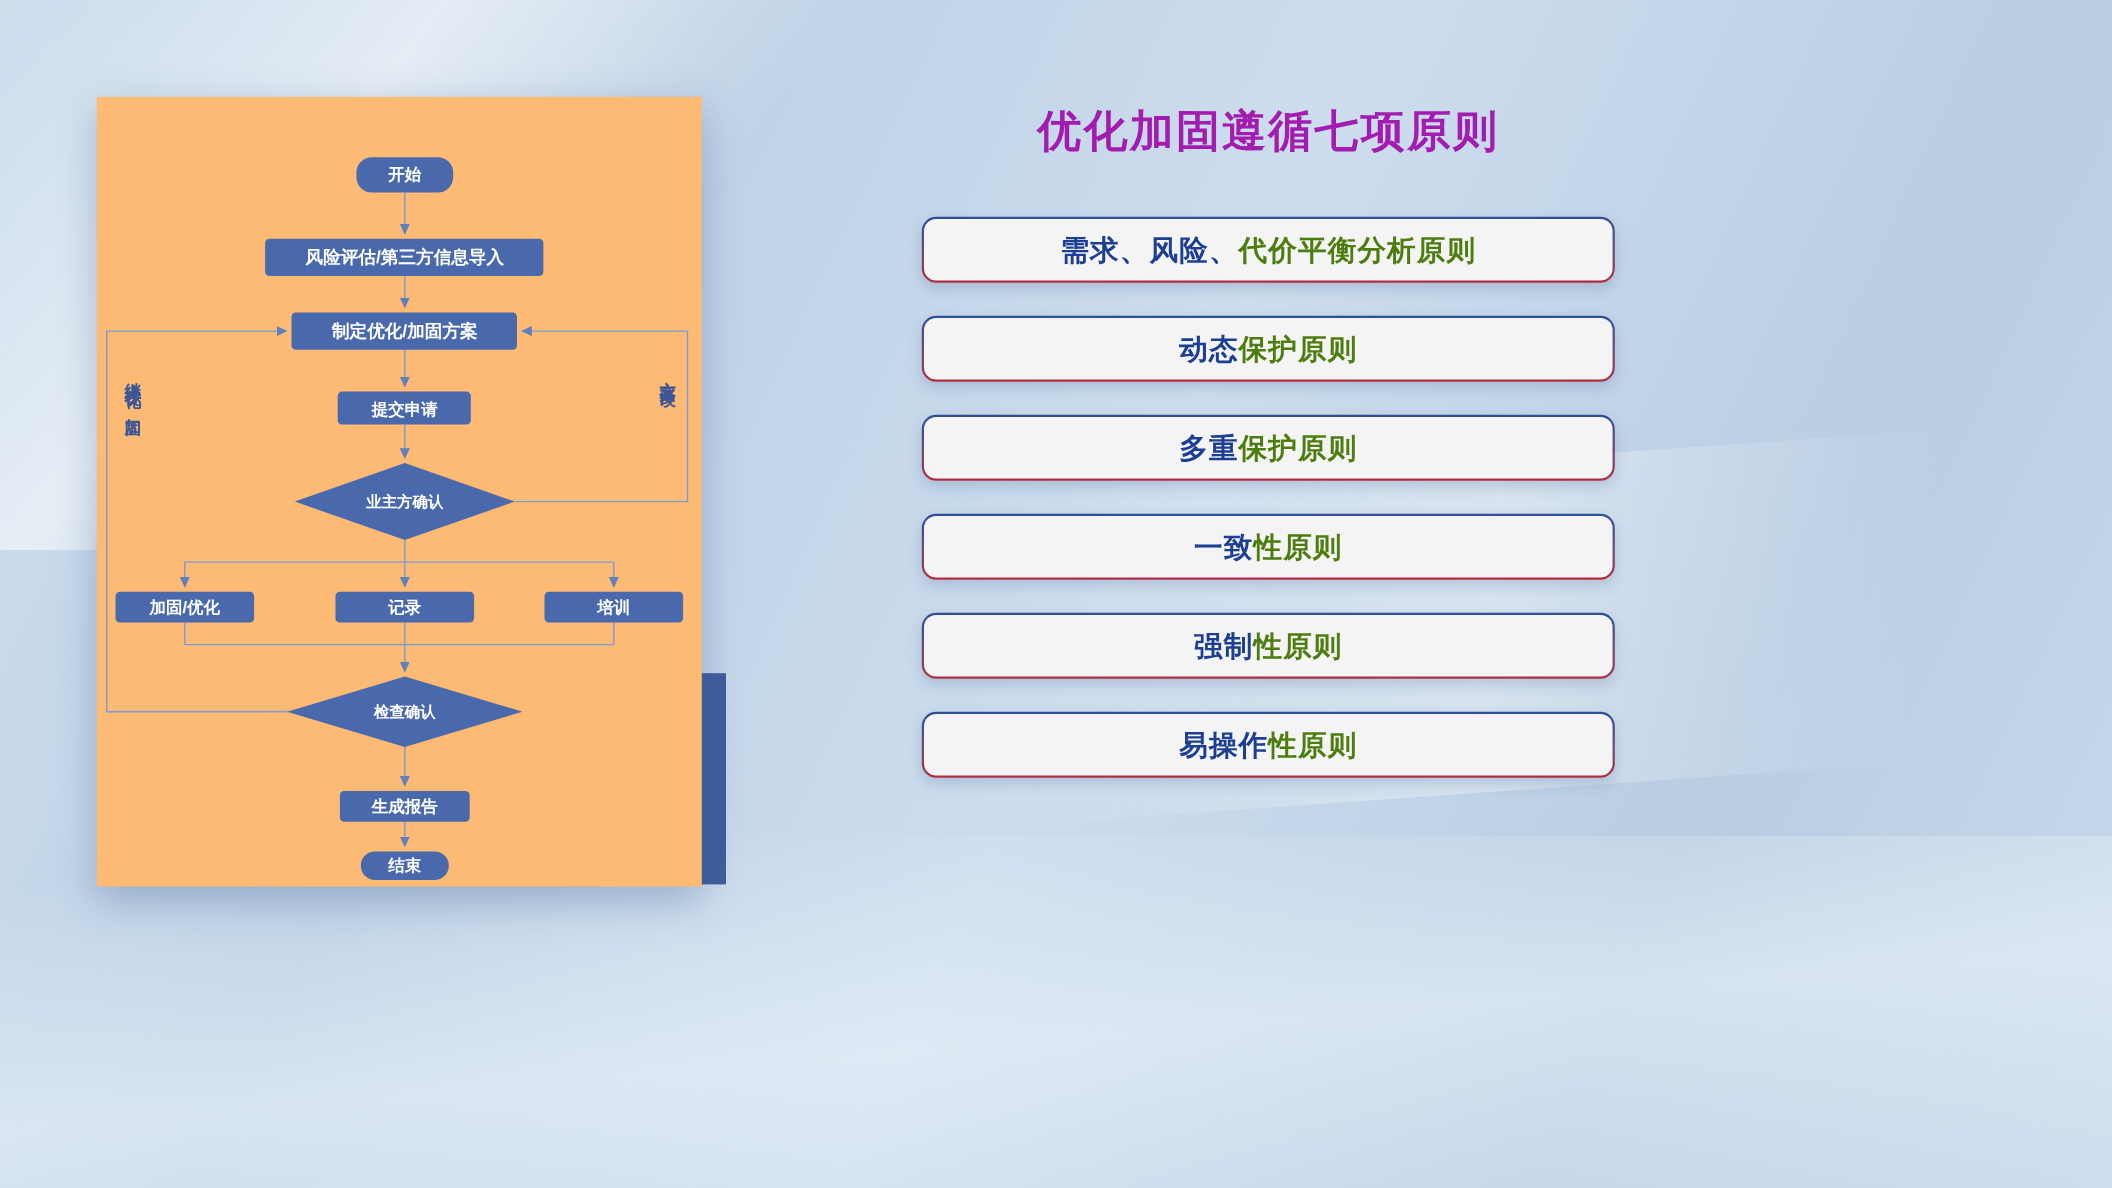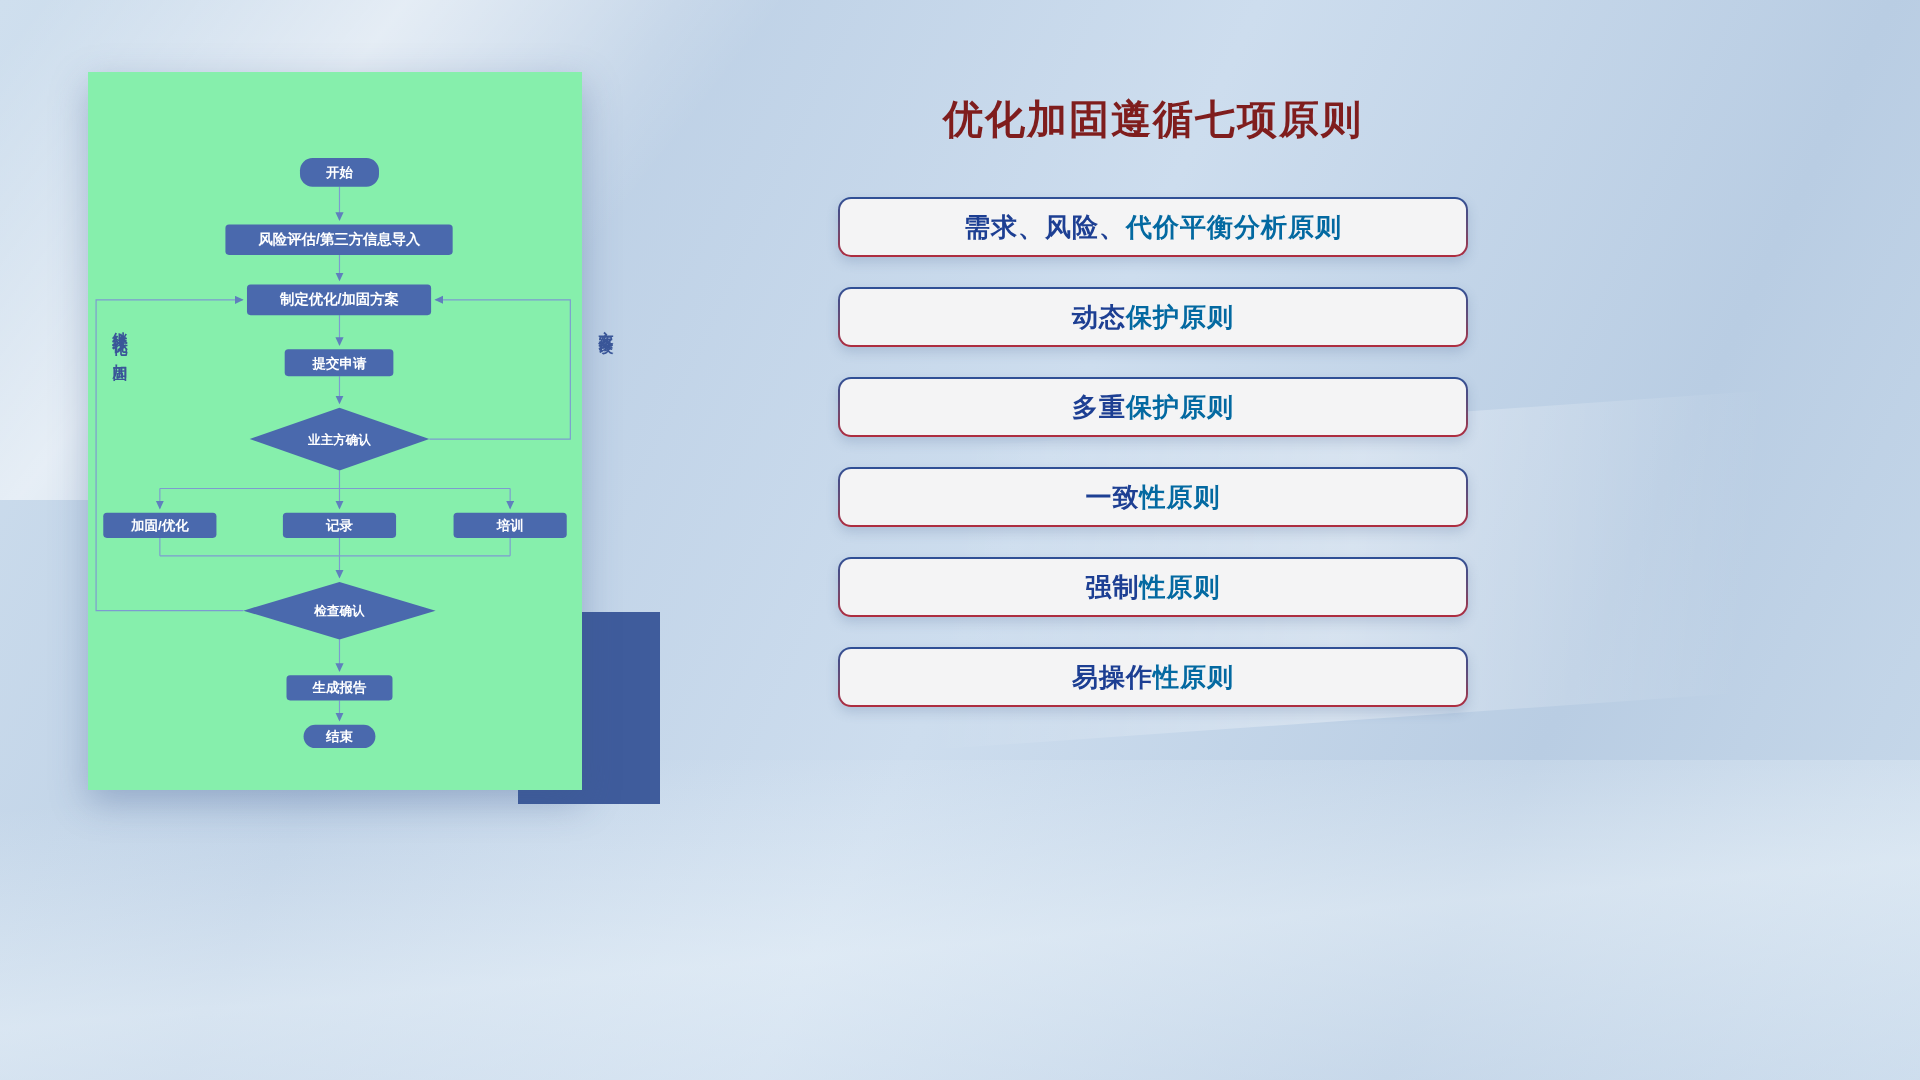--- a/index.html
+++ b/index.html
@@ -30,58 +30,58 @@
     transform: rotate(-4deg);
     pointer-events: none;
   }
 
   
   .accent-block {
     position: absolute; left: 518px; top: 612px; width: 142px; height: 192px;
     background: #3f5c9c;
   }
   .flow-card {
-    position: absolute; left: 88px; top: 72px; width: 494px; height: 718px;
-    background: #86efac;
+    position: absolute; left: 88px; top: 88px; width: 550px; height: 718px;
+    background: #fdba74;
     box-shadow: 0 12px 34px rgba(60, 90, 140, 0.35);
   }
   .flow-card svg { position: absolute; inset: 0; width: 100%; height: 100%; }
   .flow-node-text {
     fill: #ffffff; font-weight: bold;
     font-family: "Liberation Sans", "DejaVu Sans", sans-serif;
   }
   .v-label {
     position: absolute;
     writing-mode: vertical-rl; text-orientation: upright;
     font-size: 15px; font-weight: bold; color: #3a5698; letter-spacing: 3px;
     white-space: nowrap;
   }
   .slide-title {
     position: absolute; left: 838px; top: 92px; width: 630px;
     text-align: center;
-    font-size: 40px; font-weight: bold; color: #7f1d1d; letter-spacing: 2px;
+    font-size: 40px; font-weight: bold; color: #a21caf; letter-spacing: 2px;
   }
   .pills {
     position: absolute; left: 838px; top: 197px; width: 630px;
     display: flex; flex-direction: column; gap: 30px;
   }
   .pill {
     height: 60px; border-radius: 13px;
     background: linear-gradient(180deg, #2e4f96 0%, #6a4a72 55%, #b02c3e 100%);
     padding: 2px; box-sizing: border-box;
     box-shadow: 0 5px 12px rgba(70, 95, 140, 0.22);
   }
   .pill-inner {
     width: 100%; height: 100%; border-radius: 11px;
     background: #f4f4f5;
     display: flex; align-items: center; justify-content: center;
     font-size: 26px; font-weight: bold; letter-spacing: 1px;
   }
   .t-blue { color: #1d3f93; }
-  .t-red  { color: #0369a1; }
+  .t-red  { color: #4d7c0f; }
 </style>
 </head>
 <body>
 
 <div class="bg"></div>
 <div class="streak-top"></div>
 <div class="streak-mid"></div>
 <div class="streak-bottom"></div>
 
 <div class="accent-block"></div>

